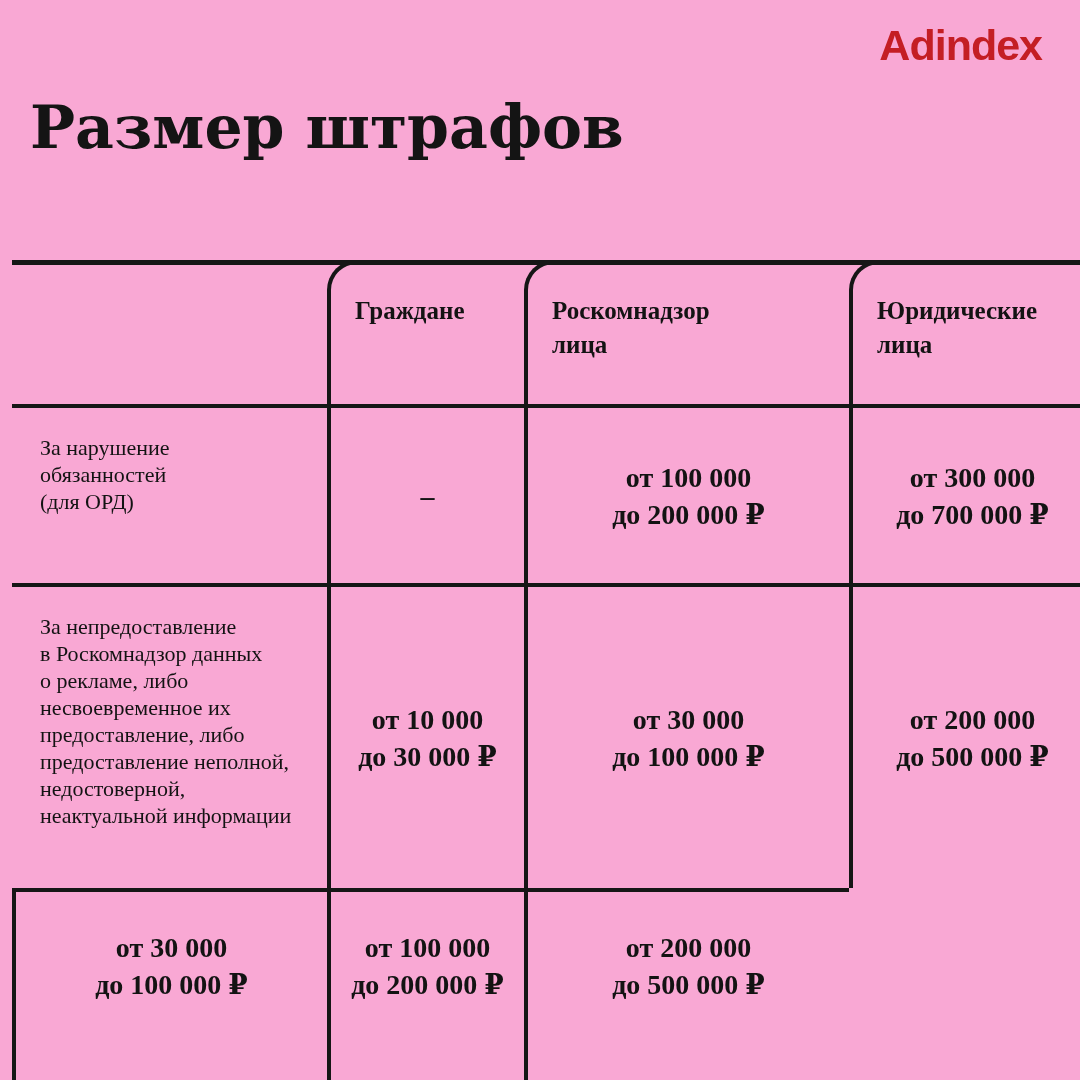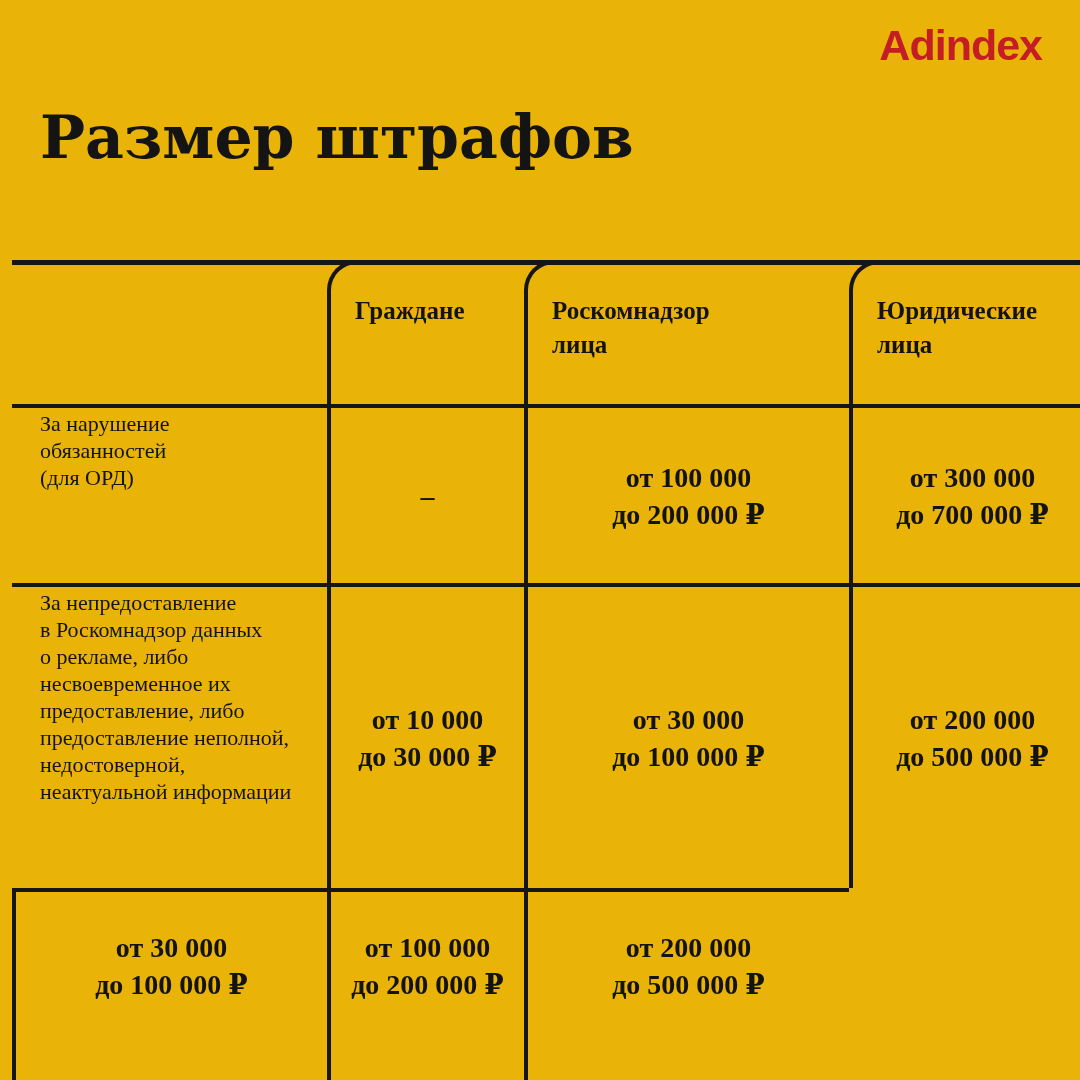--- a/index.html
+++ b/index.html
@@ -1,28 +1,28 @@
 <!DOCTYPE html>
 <html lang="ru" style="--logo-red: #c41e24; --accent-red: #bf242b; --line: #161616;"><head>
 <meta charset="utf-8">
 <style>
   html,body{margin:0;padding:0;background:#ffffff;}
   .canvas{
     position:relative;width:1080px;height:1080px;overflow:hidden;
-    background:#eab308;color:#131313;
+    background:#f9a8d4;color:#131313;
     font-family:"Liberation Serif","DejaVu Serif",serif;
   }
   .logo{
     position:absolute;top:24px;right:38px;
     font-family:"Liberation Sans","DejaVu Sans",sans-serif;
     font-weight:700;font-size:43px;line-height:1;letter-spacing:-1px;
     color:var(--logo-red,#c41e24);
   }
   .title{
-    position:absolute;top:94px;left:28px;margin:12px;
+    position:absolute;top:94px;left:28px;margin:2px;
     font-family:"DejaVu Serif","Liberation Serif",serif;
     font-weight:700;font-size:60px;line-height:1.05;color:#141414;
   }
   .subtitle{
     position:absolute;top:172px;left:38px;
     font-size:28px;line-height:1.2;color:var(--accent-red,#bf242b);
   }
   .fines-table{
     position:absolute;top:260px;left:12px;width:1080px;height:820px;
     display:grid;
@@ -36,21 +36,21 @@
   }
   .cell{box-sizing:border-box;min-width:0;}
   .vline{border-left:4px solid var(--line,#161616);}
   .hline{border-top:4px solid var(--line,#161616);}
   .ch{border-top:4px solid var(--line,#161616);}
   .ch.curve{border-top-left-radius:30px;}
   .ch .hdr{
     display:block;padding:30px 8px 0 24px;
     font-weight:700;font-size:25px;line-height:1.35;white-space:pre-line;
   }
-  .label{padding:2px 2px 0 28px;font-size:22px;line-height:1.23;}
+  .label{padding:26px 2px 0 28px;font-size:22px;line-height:1.23;}
   .label span{white-space:pre-line;}
   .val{
     display:flex;align-items:center;justify-content:center;
     text-align:center;font-weight:700;font-size:28px;line-height:37px;
   }
   .val span{white-space:pre-line;}
   .val.last{padding-bottom:40px;}
 </style>
 </head>
 <body>

